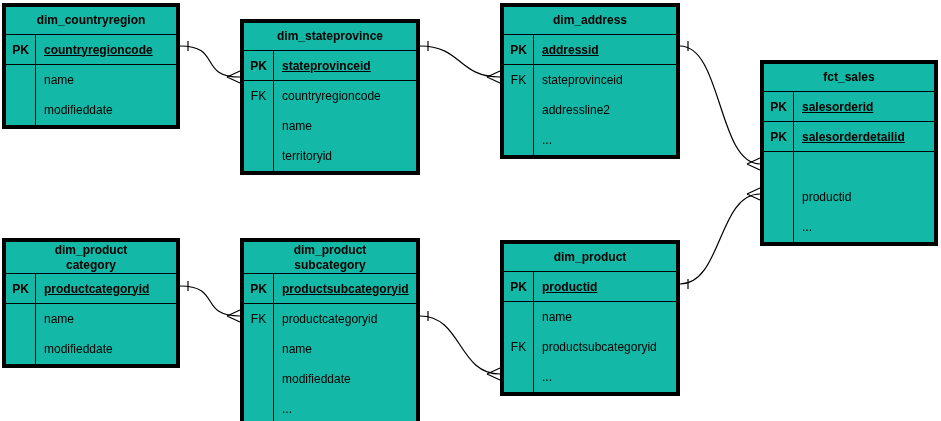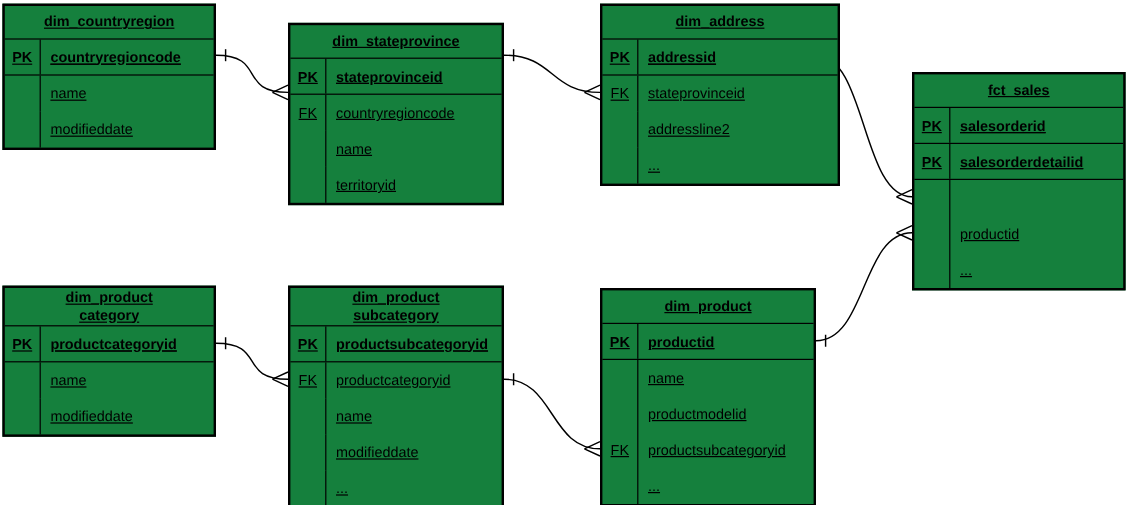--- a/index.html
+++ b/index.html
@@ -10,23 +10,22 @@
     background:#ffffff;
     overflow:hidden;
     font-family:"Liberation Sans", sans-serif;
     font-size:12px;
     color:#000000;
   }
   .wires{position:absolute;left:0;top:0;width:941px;height:421px;pointer-events:none;}
   .wires path{stroke:#000000;stroke-width:1.2;fill:none;}
   .table{
     position:absolute;
-    background:#15803d;
-    border:2px solid #000000;
-    text-decoration:underline;
+    background:#14b8a6;
+    border:4px solid #000000;
   }
   .table-title{
     height:28px;
     display:flex;align-items:center;justify-content:center;
     font-weight:bold;
     text-align:center;
     white-space:pre-line;
     line-height:1.18;
     border-bottom:1px solid #000000;
   }
@@ -41,21 +40,21 @@
   .row .fc{
     flex:1;
     display:flex;align-items:center;
     padding-left:8px;
     overflow:hidden;
   }
   .row.pk{border-bottom:1px solid #000000;}
   .row.pk .fc{font-weight:bold;text-decoration:underline;}
   #t0{left:2px;  top:3px;  width:178px;}
   #t1{left:240px;top:3px;  width:180px;margin-top:16px;}
-  #t2{left:500px;top:3px;  width:200px;}
+  #t2{left:500px;top:3px;  width:180px;}
   #t3{left:760px;top:60px; width:178px;}
   #t4{left:2px;  top:238px;width:178px;}
   #t5{left:240px;top:238px;width:180px;}
   #t6{left:500px;top:240px;width:180px;}
 </style>
 </head>
 <body>
 
 <div class="canvas">
 
@@ -217,24 +216,20 @@
     <div class="table-title">dim_product</div>
     <div class="row pk">
       <div class="kc">PK</div>
       <div class="fc">productid</div>
     </div>
     <div class="row">
       <div class="kc"></div>
       <div class="fc">name</div>
     </div>
     <div class="row">
-      <div class="kc"></div>
-      <div class="fc">productmodelid</div>
-    </div>
-    <div class="row">
       <div class="kc">FK</div>
       <div class="fc">productsubcategoryid</div>
     </div>
     <div class="row">
       <div class="kc"></div>
       <div class="fc">...</div>
     </div>
   </div>
 
 </div>

